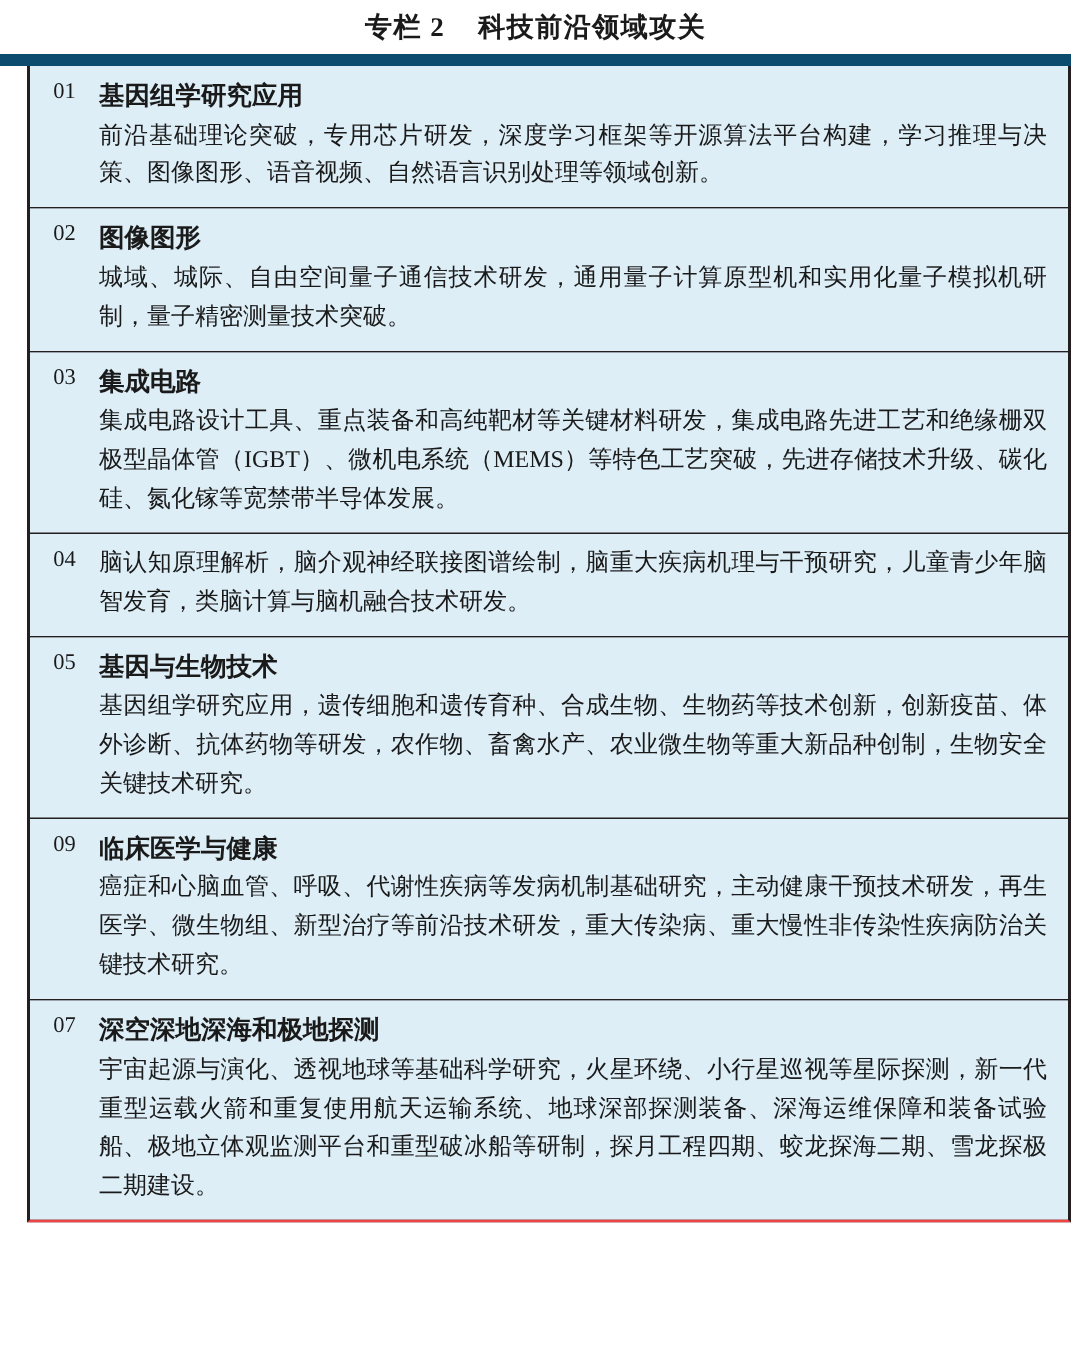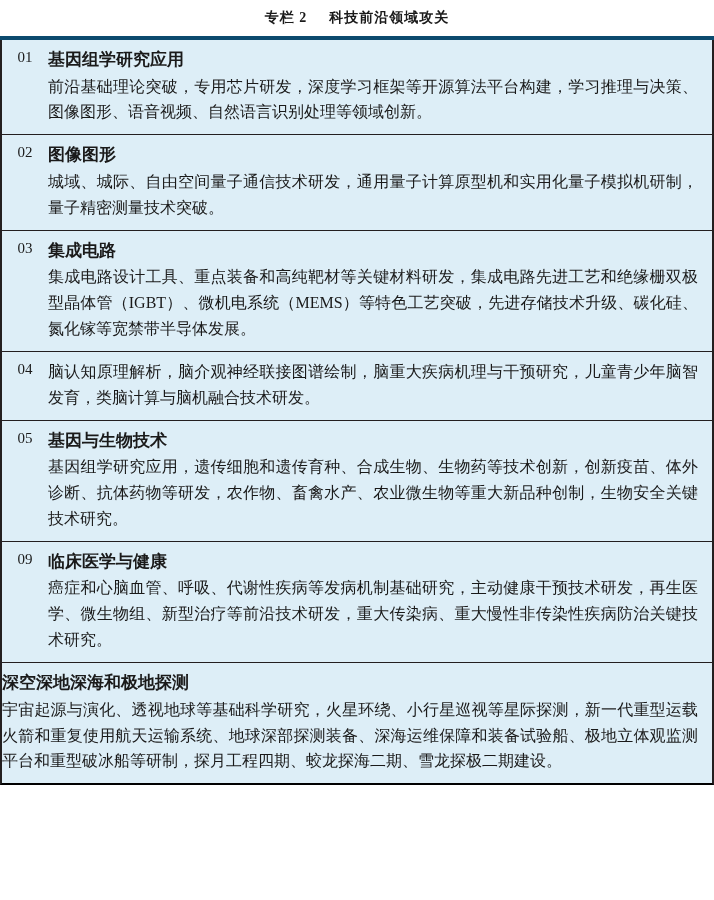--- a/index.html
+++ b/index.html
@@ -16,33 +16,34 @@
     width: 714px;
     box-sizing: border-box;
     background: #ffffff;
   }
   .title-bar {
     height: 36px;
     display: flex;
     align-items: center;
     justify-content: center;
     background: #ffffff;
-    border-bottom: 4px solid #0c4a6e;
-    font-size: 14px;
+    border-bottom: 8px solid #0c4a6e;
+    font-size: 18px;
     font-weight: bold;
     letter-spacing: 1px;
   }
   .title-bar .t-num {
     margin-right: 22px;
   }
   .table {
     border-left: 2px solid #231f20;
     border-right: 2px solid #231f20;
-    border-bottom: 2px solid #000000;
+    border-bottom: 2px solid #ef4444;
     background: #404040;
+    margin-left: 18px;
   }
   .row {
     display: flex;
     align-items: stretch;
     border-bottom: 1px solid #231f20;
     background: #ddeef7;
   }
   .row:last-child {
     border-bottom: none;
   }
@@ -131,20 +132,21 @@
 
     <div class="row">
       <div class="num-cell">09</div>
       <div class="body-cell">
         <div class="item-head">临床医学与健康</div>
         <div class="item-text">癌症和心脑血管、呼吸、代谢性疾病等发病机制基础研究，主动健康干预技术研发，再生医学、微生物组、新型治疗等前沿技术研发，重大传染病、重大慢性非传染性疾病防治关键技术研究。</div>
       </div>
     </div>
 
     <div class="row">
+      <div class="num-cell">07</div>
       <div class="body-cell">
         <div class="item-head">深空深地深海和极地探测</div>
         <div class="item-text">宇宙起源与演化、透视地球等基础科学研究，火星环绕、小行星巡视等星际探测，新一代重型运载火箭和重复使用航天运输系统、地球深部探测装备、深海运维保障和装备试验船、极地立体观监测平台和重型破冰船等研制，探月工程四期、蛟龙探海二期、雪龙探极二期建设。</div>
       </div>
     </div>
 
   </div>
 </div>
 
 </body></html>

